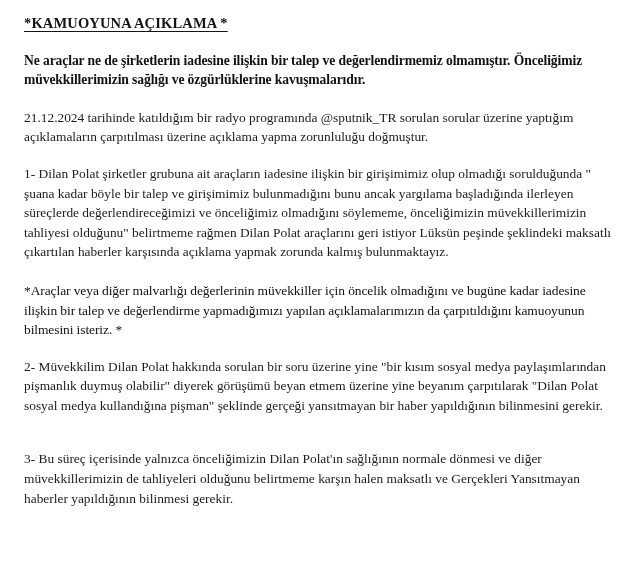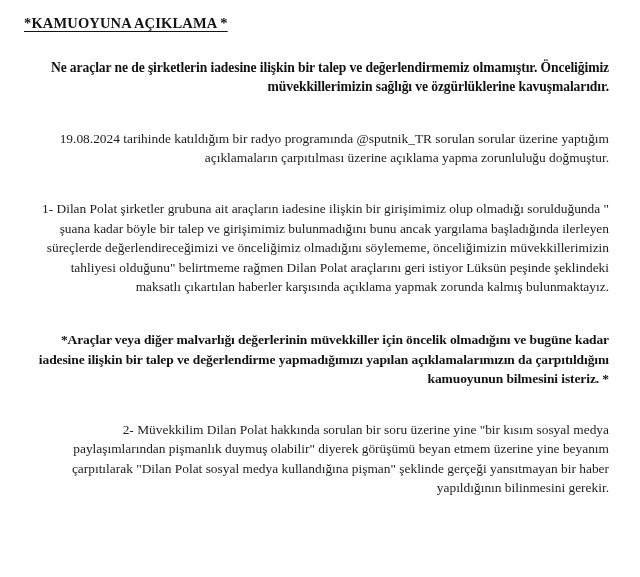--- a/index.html
+++ b/index.html
@@ -30,32 +30,32 @@
     text-decoration: underline;
     text-underline-offset: 3px;
     margin: 4px 0 0 0;
     line-height: 1.35;
     display: inline-block;
     color: #141414;
   }
   .para {
     font-size: 13.4px;
     line-height: 19.6px;
-    margin: 7px;
-    text-align: right;
+    margin: 0;
+    text-align: left;
     color: #1c1c1c;
   }
   .para.lead {
     font-weight: bold;
     font-size: 13.6px;
     letter-spacing: -0.1px;
     color: #121212;
   }
   .para.strong-block {
-    font-weight: bold;
+    font-weight: normal;
     font-size: 13.5px;
     letter-spacing: -0.1px;
     color: #121212;
   }
   .gap-title   { height: 17px; }
   .gap-lead    { height: 18px; }
   .gap-sm      { height: 17px; }
   .gap-md      { height: 17px; }
   .gap-strong  { height: 19px; }
   .gap-sign    { height: 33px; }
@@ -71,35 +71,36 @@
   <div>
     <h1 class="doc-title">*KAMUOYUNA AÇIKLAMA *</h1>
   </div>
 
   <div class="gap-title"></div>
 
   <p class="para lead">Ne araçlar ne de şirketlerin iadesine ilişkin bir talep ve değerlendirmemiz olmamıştır. Önceliğimiz müvekkillerimizin sağlığı ve özgürlüklerine kavuşmalarıdır.</p>
 
   <div class="gap-lead"></div>
 
-  <p class="para">19.08.2024 tarihinde katıldığım bir radyo programında @sputnik_TR sorulan sorular üzerine yaptığım açıklamaların çarpıtılması üzerine açıklama yapma zorunluluğu doğmuştur.</p>
+  <p class="para">21.12.2024 tarihinde katıldığım bir radyo programında @sputnik_TR sorulan sorular üzerine yaptığım açıklamaların çarpıtılması üzerine açıklama yapma zorunluluğu doğmuştur.</p>
 
   <div class="gap-sm"></div>
 
   <p class="para"><span>1- Dilan Polat şirketler grubuna ait araçların iadesine ilişkin bir girişimimiz olup olmadığı sorulduğunda " şuana kadar böyle bir talep ve girişimimiz </span><b class="em">bulunmadığını</b><span> bunu ancak yargılama başladığında ilerleyen süreçlerde değerlendireceğimizi ve </span><b class="em">önceliğimiz olmadığını</b><span> söylememe, önceliğimizin müvekkillerimizin tahliyesi olduğunu"  belirtmeme rağmen Dilan Polat araçlarını geri istiyor Lüksün peşinde şeklindeki maksatlı çıkartılan haberler karşısında açıklama yapmak zorunda kalmış bulunmaktayız.</span></p>
 
   <div class="gap-strong"></div>
 
   <p class="para strong-block">*Araçlar veya diğer malvarlığı değerlerinin müvekkiller için öncelik olmadığını ve bugüne kadar iadesine ilişkin bir talep ve değerlendirme yapmadığımızı yapılan açıklamalarımızın da çarpıtıldığını kamuoyunun bilmesini isteriz. *</p>
 
   <div class="gap-md"></div>
 
   <p class="para">2- Müvekkilim Dilan Polat hakkında sorulan bir soru üzerine yine "bir kısım sosyal medya paylaşımlarından pişmanlık duymuş olabilir" diyerek görüşümü beyan etmem üzerine yine beyanım çarpıtılarak "Dilan Polat sosyal medya kullandığına pişman" şeklinde gerçeği yansıtmayan bir haber yapıldığının bilinmesini gerekir.</p>
 
   <div class="gap-sm"></div>
 
 
   <div class="gap-sm"></div>
 
+  <p class="para">3- Bu süreç içerisinde yalnızca önceliğimizin Dilan Polat'ın sağlığının normale dönmesi ve diğer müvekkillerimizin de tahliyeleri olduğunu belirtmeme karşın halen maksatlı ve Gerçekleri Yansıtmayan haberler yapıldığının bilinmesi gerekir.</p>
 
   <div class="gap-sign"></div>
 
 </div>
 
 </body></html>

